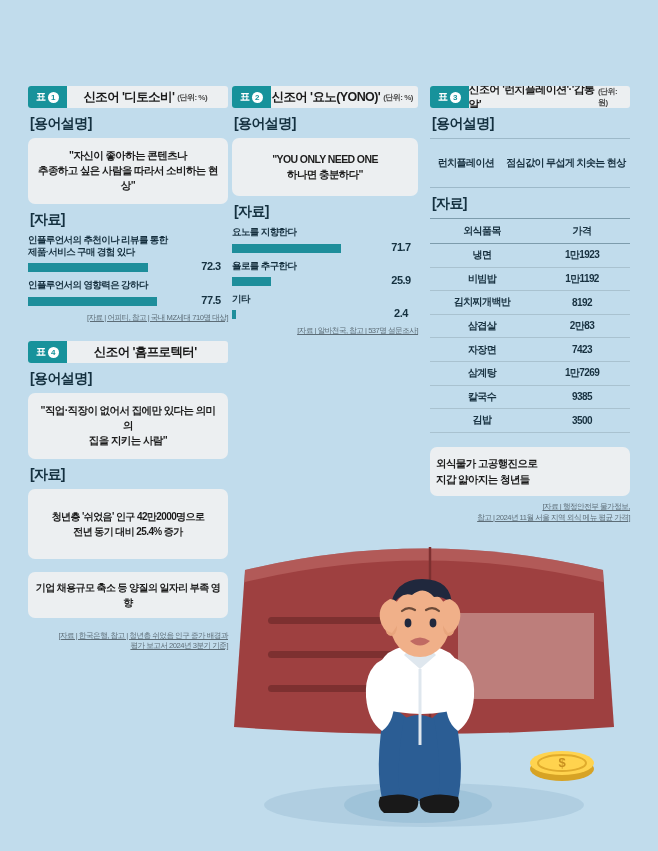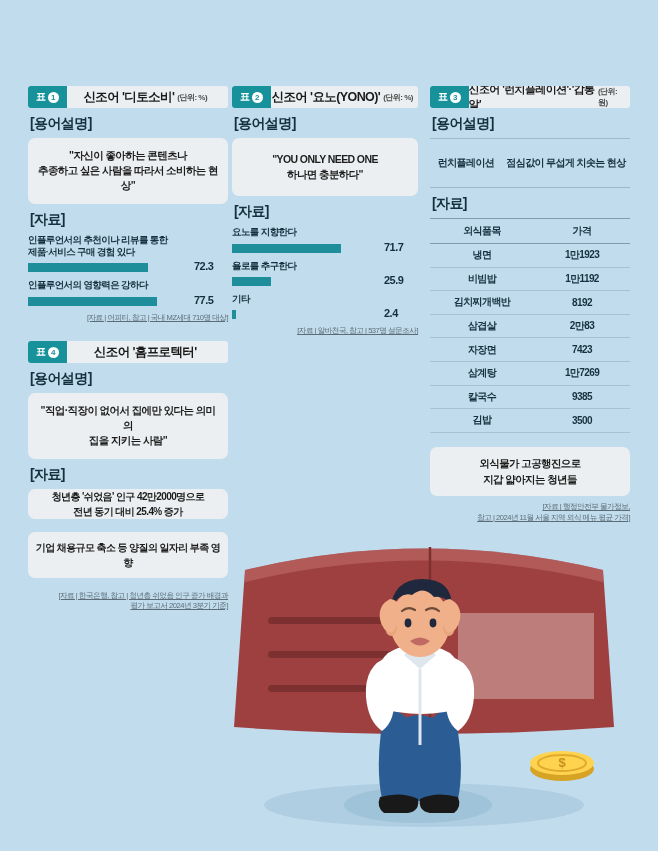--- a/index.html
+++ b/index.html
@@ -56,21 +56,21 @@
   
   .bar-row{margin-bottom:7px;}
   .bar-label{
     font-size:9.5px;font-weight:bold;color:#16303f;
     letter-spacing:-0.6px;line-height:1.3;margin-bottom:3px;
   }
   .bar-line{display:flex;align-items:flex-end;}
   .bar-track{flex:1;}
   .bar-fill{height:9px;background:#1e8e9b;}
   .bar-val{
-    width:34px;text-align:left;font-size:11px;font-weight:bold;
+    width:34px;text-align:center;font-size:11px;font-weight:bold;
     color:#14303f;letter-spacing:-0.5px;line-height:11px;
   }
 
   
   .term-tbl{width:100%;border-collapse:collapse;}
   .term-tbl tr{border-top:1px solid #9db9c9;border-bottom:1px solid #9db9c9;}
   .term-tbl td{
     padding:17px 3px;font-size:10px;font-weight:bold;
     color:#17303f;letter-spacing:-0.6px;line-height:1.4;text-align:center;
   }
@@ -83,27 +83,27 @@
     letter-spacing:-0.6px;text-align:center;padding:4.3px 0;
     border-bottom:1px solid #a9c2d0;
   }
   .price-tbl thead th{border-bottom:1px solid #7d9cac;border-top:1px solid #7d9cac;padding:5px 0;}
   .price-tbl td.item{width:52%;text-align:center;}
 
   
   .callout{
     background:#eceff1;border-radius:7px;text-align:center;
     font-size:10px;font-weight:bold;color:#1d1d1d;
-    letter-spacing:-0.6px;line-height:1.5;padding:0 6px;
+    letter-spacing:-0.6px;line-height:1.5;padding:20px 6px;
     margin-bottom:13px;
   }
   .callout.tight{padding:8px 6px;}
 
   .note-box{
-    background:#eceff1;border-radius:7px;text-align:center;
+    background:#eceff1;border-radius:7px;text-align:left;
     font-size:10.5px;font-weight:bold;color:#1d1d1d;
     letter-spacing:-0.6px;line-height:1.5;padding:9px 6px;
   }
 
   
   .illus{position:absolute;left:190px;top:505px;width:468px;height:346px;}
 </style>
 </head>
 <body>
 

